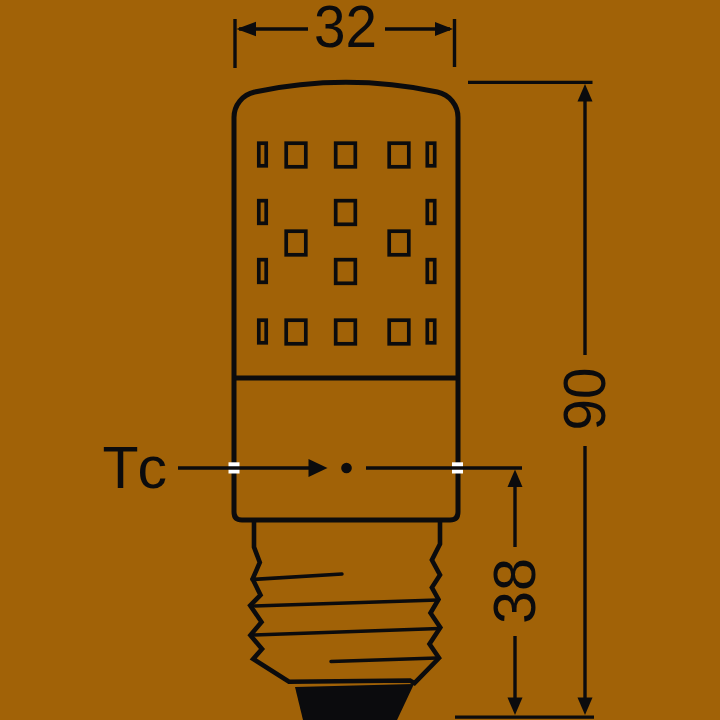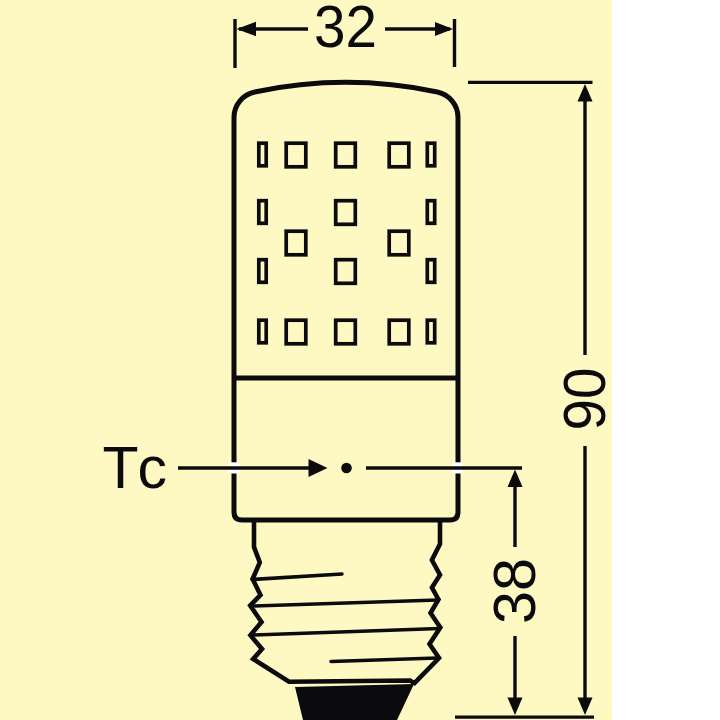--- a/index.html
+++ b/index.html
@@ -1,16 +1,16 @@
 <!DOCTYPE html>
 <html><head>
 <meta charset="utf-8">
 <style>
   html,body{margin:0;padding:0;background:#ffffff;}
-  .page{width:612px;height:720px;position:relative;overflow:hidden;background:#fef9c3;}
+  .page{width:720px;height:720px;position:relative;overflow:hidden;background:#a16207;}
   svg{display:block;}
   text{font-family:"Liberation Sans", sans-serif;fill:#0b0b0d;}
 </style>
 </head>
 <body>
 <div class="page">
 <svg width="720" height="720" viewBox="0 0 720 720">
 
   <g stroke="#0b0b0d" stroke-width="3.4" fill="none">
     <line x1="235" y1="19" x2="235" y2="68"></line>

